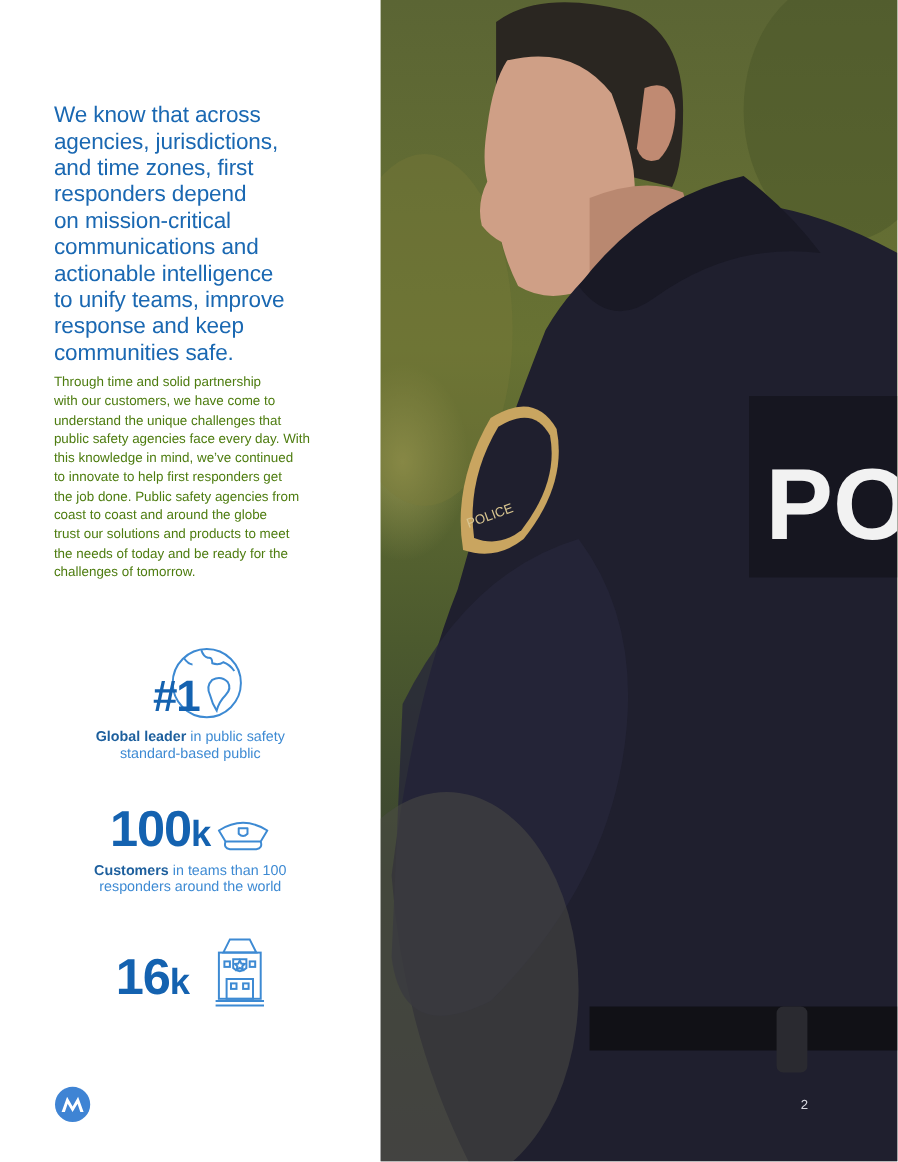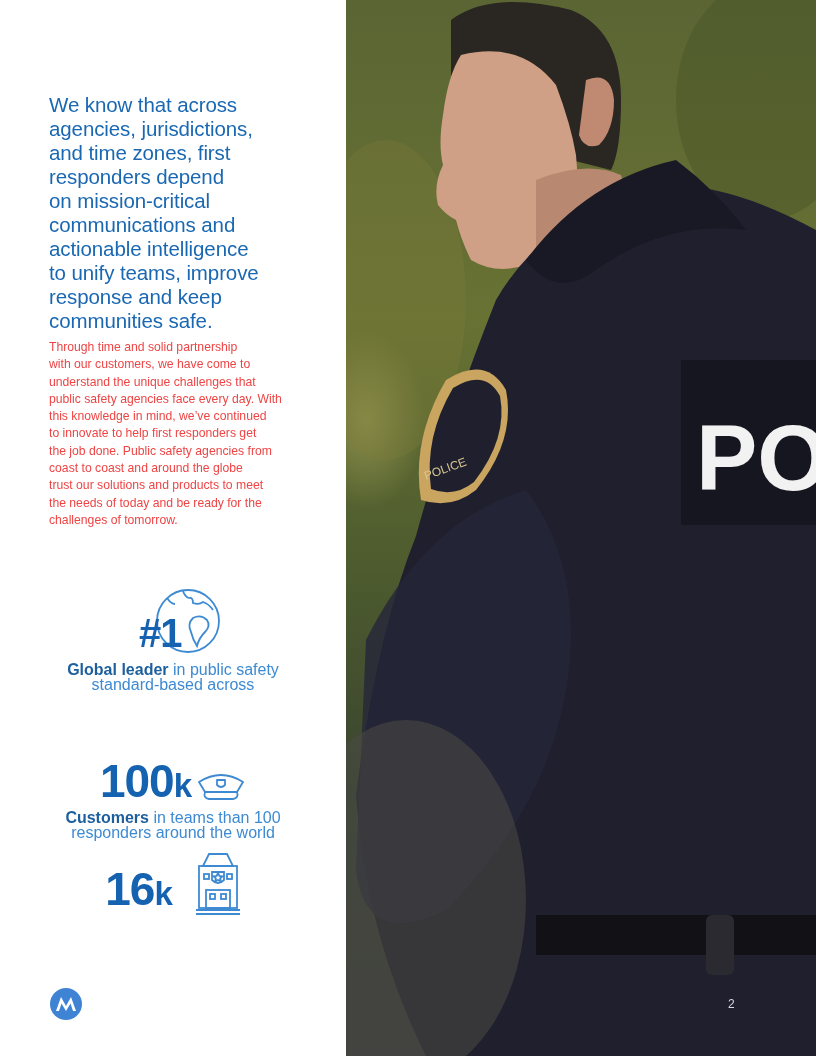--- a/index.html
+++ b/index.html
@@ -9,40 +9,40 @@
       font-family: "Liberation Sans", sans-serif;
     }
     .left { position: absolute; left: 0; top: 0; width: 416px; height: 1056px; background: #fff; }
     .headline {
       position: absolute; left: 49px; top: 93px; width: 270px;
       color: #1a68b2; font-size: 20.5px; line-height: 24px; letter-spacing: -0.1px;
       white-space: pre-line; margin: 0; font-weight: normal;
     }
     .body-text {
       position: absolute; left: 49px; top: 339px; width: 260px;
-      color: #ef4444; font-size: 12.2px; line-height: 17.3px;
+      color: #4d7c0f; font-size: 12.2px; line-height: 17.3px;
       white-space: pre-line; margin: 0;
     }
     .stat { position: absolute; left: 0; width: 346px; text-align: center; }
     .stat .num {
       color: #1462b0; font-weight: bold; letter-spacing: -1px;
       display: inline-block; vertical-align: bottom;
     }
     .stat .num .k { font-size: 0.72em; letter-spacing: 0; }
-    .stat .cap { font-size: 16px; line-height: 15px; color: #3d8ad3; }
+    .stat .cap { font-size: 13px; line-height: 15px; color: #3d8ad3; }
     .stat .cap b { color: #1d5f9d; }
     .icon svg { display: block; }
 
     .s1 { top: 588px; }
     .s1 .wrap { position: relative; width: 120px; height: 72px; margin: 0 auto; }
     .s1 .globe { position: absolute; left: 42px; top: 0; }
     .s1 .num { position: absolute; left: 26px; top: 24px; font-size: 40px; line-height: 42px; }
     .s1 .cap { margin-top: 2px; }
 
-    .s2 { top: 762px; }
+    .s2 { top: 735px; }
     .s2 .row { display: flex; justify-content: center; align-items: flex-end; gap: 4px; height: 48px; }
     .s2 .num { font-size: 46px; line-height: 48px; }
     .s2 .icon { margin-bottom: 8px; }
 
     .s3 { top: 850px; }
     .s3 .row { display: flex; justify-content: center; align-items: flex-end; gap: 22px; height: 66px; }
     .s3 .num { font-size: 46px; line-height: 48px; margin-bottom: -2px; }
 
     .logo { position: absolute; left: 50px; top: 988px; width: 32px; height: 32px; border-radius: 50%; background: #3f84d4; }
     .logo svg { display: block; }
@@ -90,21 +90,21 @@
           <circle cx="33" cy="33" r="31"></circle>
           <path d="M12 10 q4 6 8 6"></path>
           <path d="M28 3 q2 6 6 7 q4 -1 4 5 q6 2 10 -1 q6 2 10 8"></path>
           <path d="M38 30 q8 -4 14 2 q4 6 -2 12 q-6 6 -8 14 q-4 -6 -6 -14 q-4 -8 2 -14z"></path>
         </svg>
       </span>
       <span class="num">#1</span>
     </div>
     <div class="cap">
       <b>Global leader</b><span> in public safety</span><br>
-      <span>standard-based across</span>
+      <span>standard-based public</span>
     </div>
   </div>
 
   <div class="stat s2">
     <div class="row">
       <span class="num"><span>100</span><span class="k">k</span></span>
       <span class="icon">
         <svg width="50" height="30" viewBox="0 0 50 30" fill="none" stroke="#3d8ad3" stroke-width="1.8" stroke-linejoin="round">
           <path d="M3 10 q22 -14 44 0 l-6 10 h-32z"></path>
           <path d="M9 20 q-2 6 4 7 h24 q6 -1 4 -7"></path>

